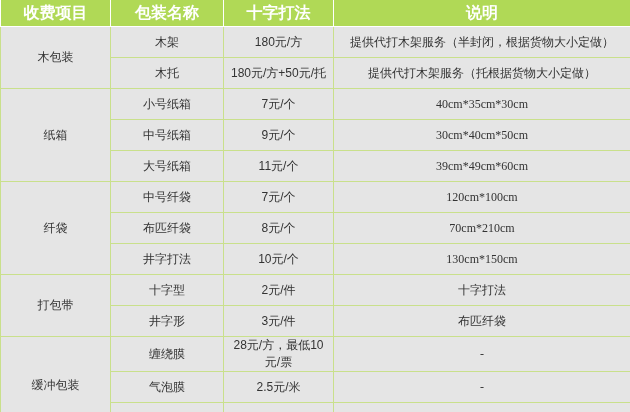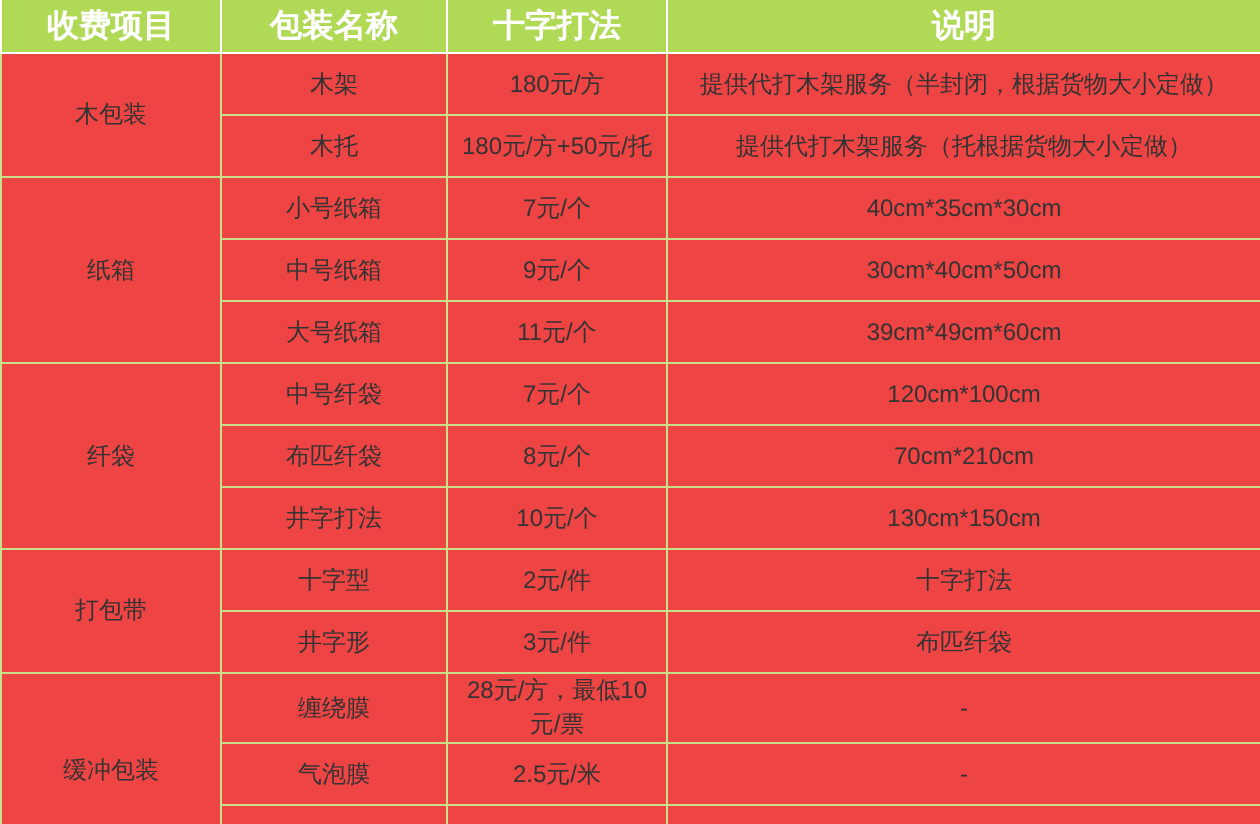--- a/index.html
+++ b/index.html
@@ -29,36 +29,37 @@
     border-top: none;
     padding: 0;
   }
   #pricing-table td {
     border: 1px solid #c9e08b;
     font-size: 12px;
     color: #333333;
     text-align: center;
     height: 30px;
     padding: 0 2px;
-    background: #ef4444;
+    background: #e5e5e5;
   }
   td.cat-cell {
     font-weight: normal;
     font-size: 13px;
     color: #222222;
   }
   td.name-cell {
     font-size: 12px;
     color: #333333;
   }
   td.price-cell {
     font-size: 12px;
   }
   td.desc-cell {
     font-size: 12px;
+    font-family: Liberation Serif, serif;
   }
   col.c1 { width: 110px; }
   col.c2 { width: 113px; }
   col.c3 { width: 110px; }
   col.c4 { width: 297px; }
 </style>
 </head>
 <body>
 
 <table id="pricing-table">

